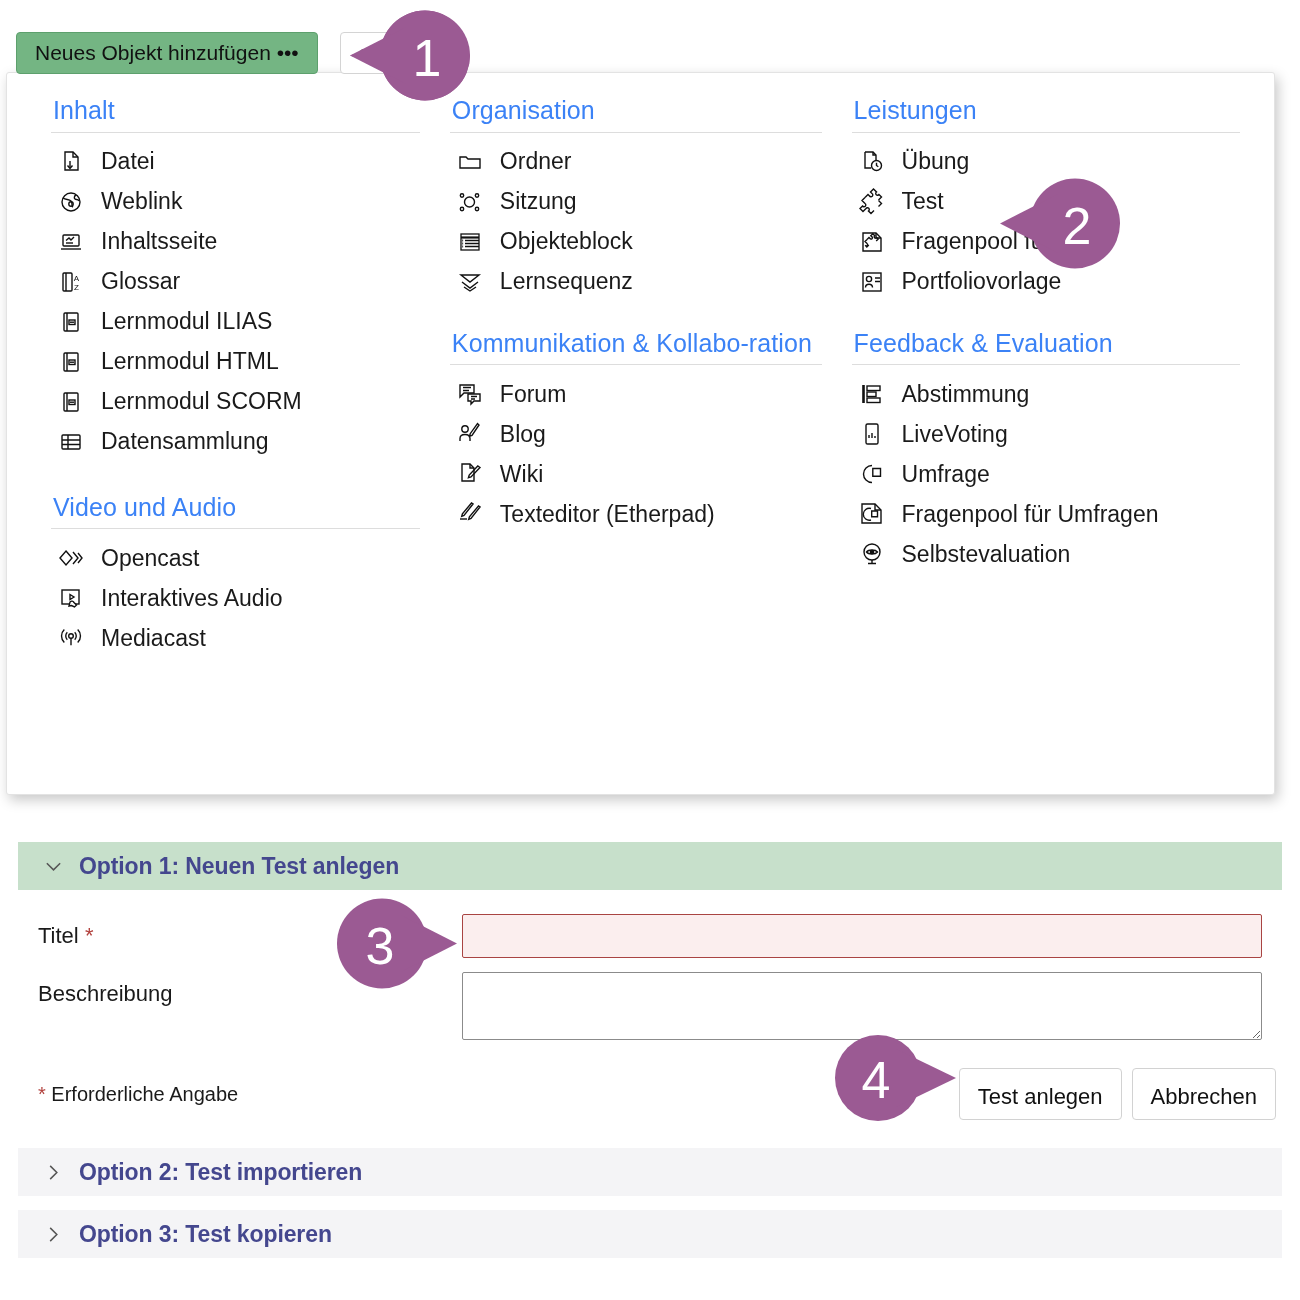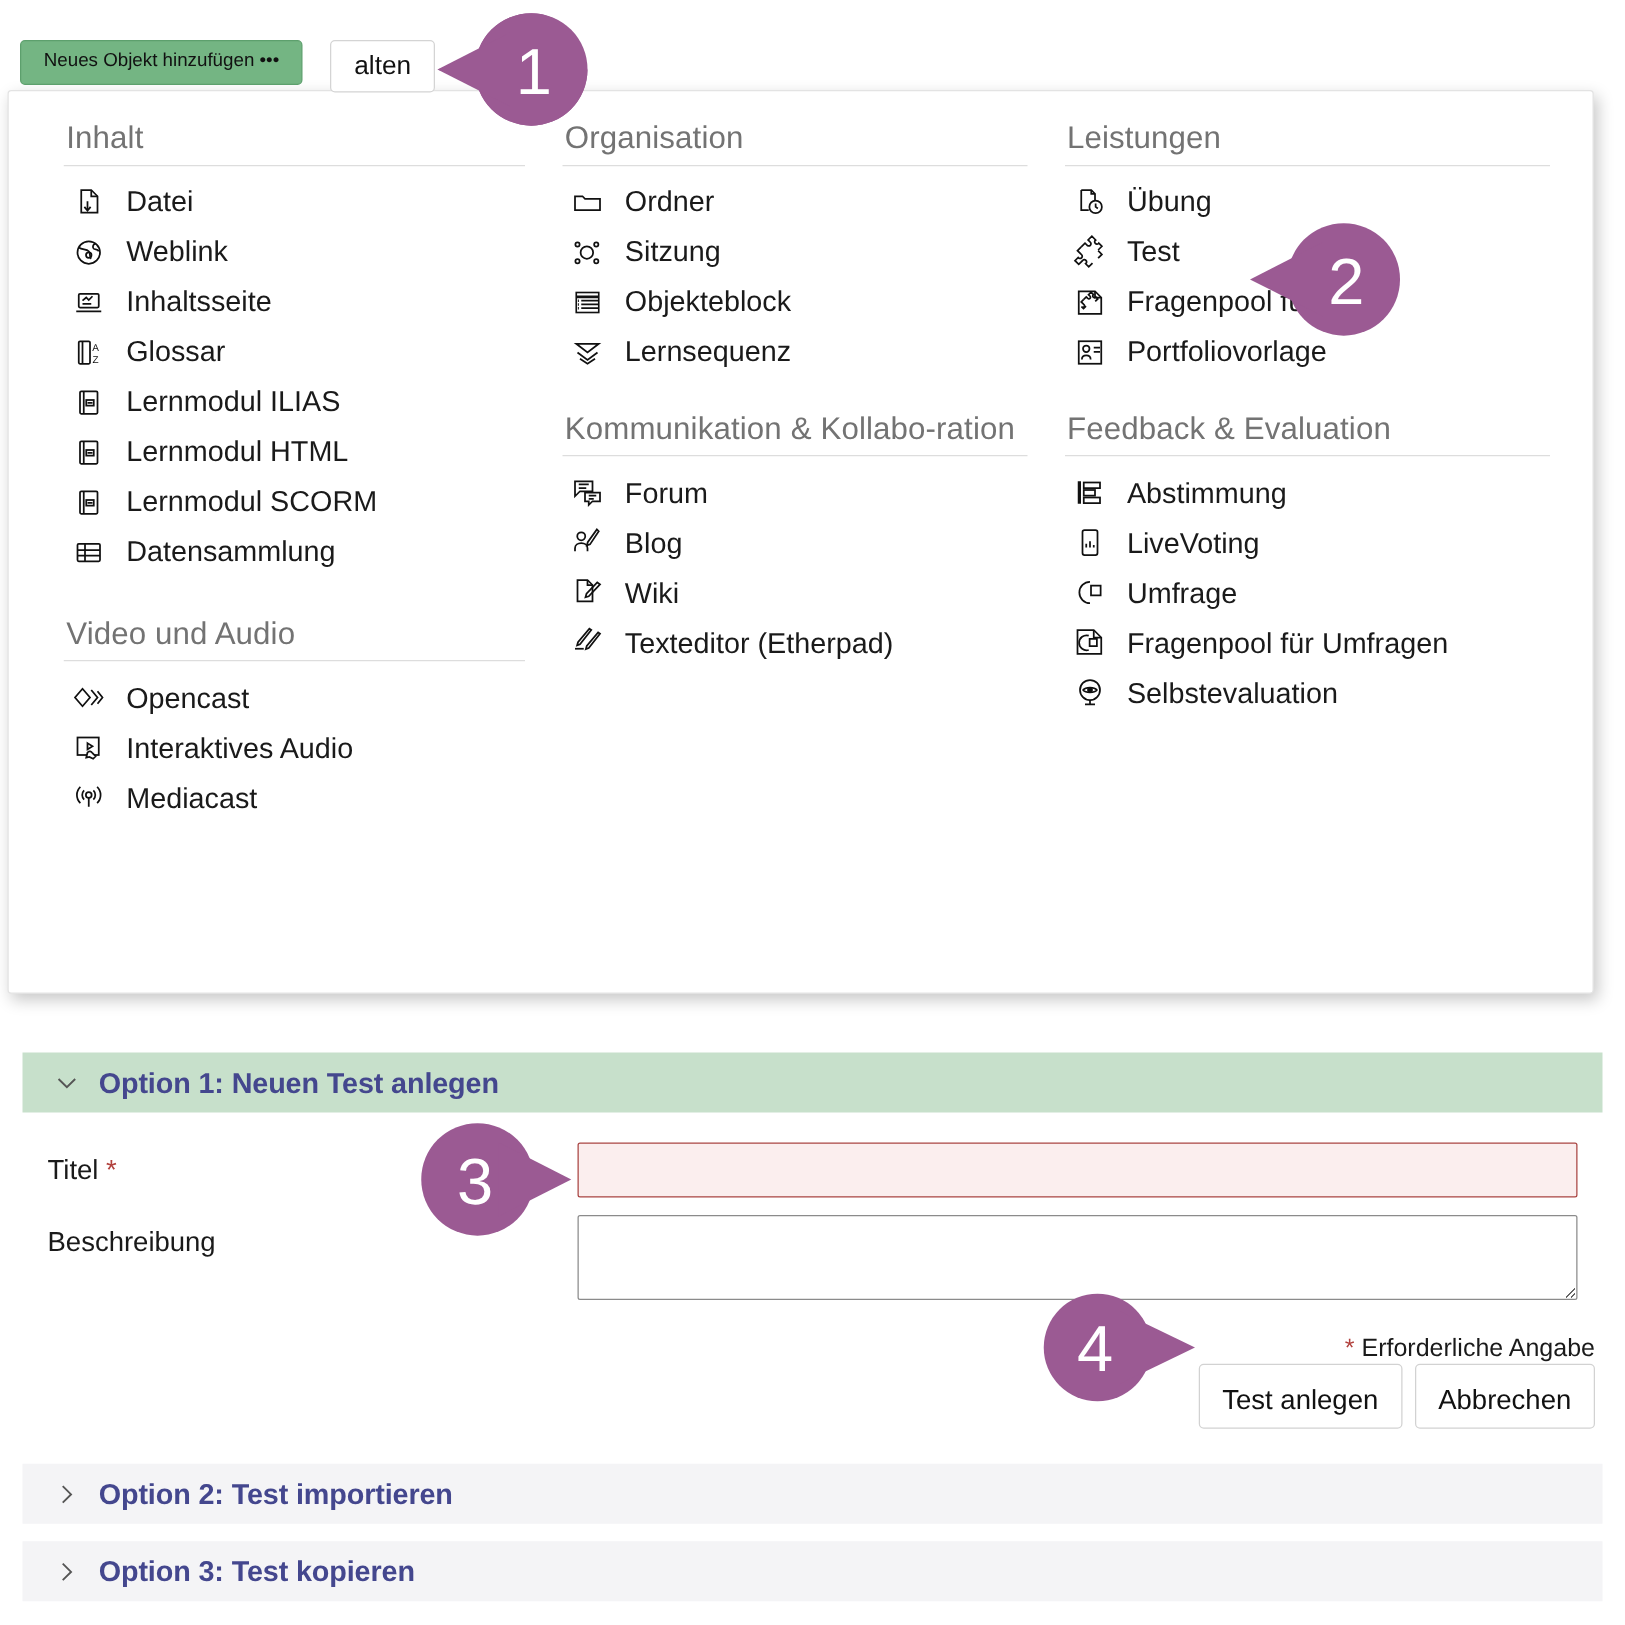--- a/index.html
+++ b/index.html
@@ -24,21 +24,21 @@
     display: flex;
     align-items: flex-start;
     gap: 22px;
     z-index: 5;
   }
   .btn-green {
     background: #74b583;
     border: 1px solid #5da06d;
     border-radius: 4px;
     color: #111;
-    font-size: 15px;
+    font-size: 21px;
     padding: 8px 18px 9px 18px;
     line-height: 1.1;
     white-space: nowrap;
     cursor: pointer;
   }
   .btn-plain {
     background: #ffffff;
     border: 1px solid #d4d4d4;
     border-radius: 4px;
     color: #111;
@@ -72,21 +72,21 @@
     width: 425px;
     box-sizing: border-box;
     padding-right: 30px;
   }
   .col.col-mid { width: 428px; }
   .col.col-right { width: 416px; padding-right: 0; }
 
   .grp-title {
     font-size: 25px;
     font-weight: 400;
-    color: #737373;
+    color: #3b82f6;
     letter-spacing: .1px;
     line-height: 1.22;
     margin: 0 0 6px 0;
     padding-left: 2px;
   }
   .grp-rule {
     height: 1px;
     background: #dddddd;
     margin-bottom: 9px;
   }
@@ -185,24 +185,23 @@
     border-radius: 2px;
     box-sizing: border-box;
     font-family: "Liberation Sans", sans-serif;
     font-size: 20px;
     padding: 6px 10px;
     resize: vertical;
     outline: none;
   }
   .foot-row {
     display: flex;
-    align-items: flex-end;
+    align-items: center;
     justify-content: space-between;
     padding: 14px 6px 4px 20px;
-    flex-direction: column;
   }
   .req-note {
     font-size: 20px;
     color: #1a1a1a;
   }
   .btn-row { display: flex; gap: 10px; }
   .btn-form {
     background: #ffffff;
     border: 1px solid #d2d2d2;
     border-radius: 4px;

